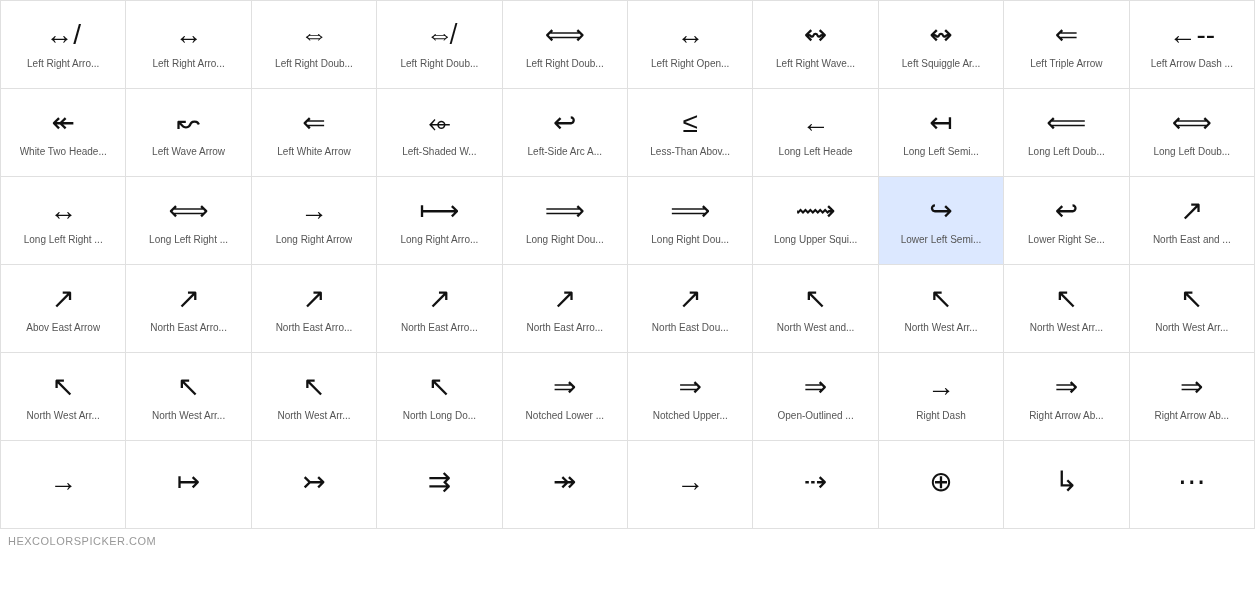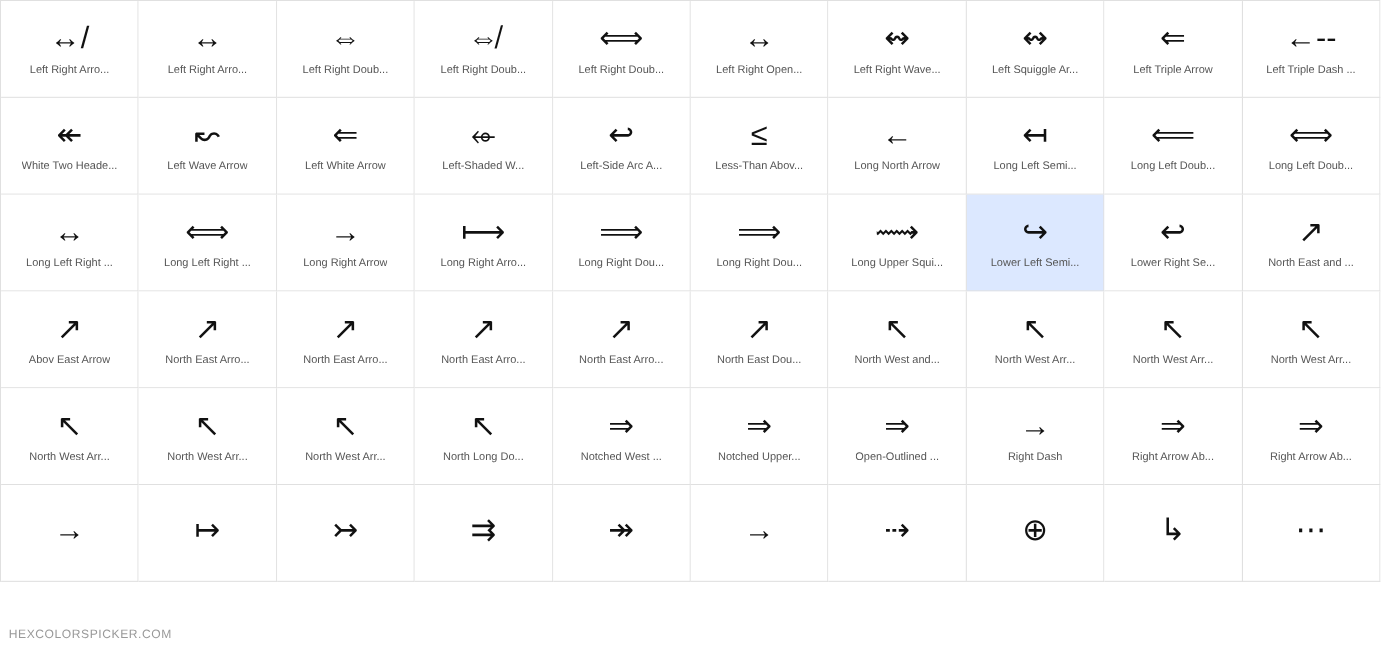--- a/index.html
+++ b/index.html
@@ -42,21 +42,20 @@
       max-width: 110px;
       overflow: hidden;
       text-overflow: ellipsis;
       white-space: nowrap;
     }
     .footer {
       padding: 6px 8px;
       font-size: 11px;
       color: #999;
       letter-spacing: 0.5px;
-      margin-top: 36px;
     }
   </style>
 </head>
 <body>
 
 <div class="grid">
     <div class="cell">
       <div class="cell-symbol">↔/</div>
       <div class="cell-label">Left Right Arro...</div>
     </div>
@@ -87,21 +86,21 @@
     <div class="cell">
       <div class="cell-symbol">↭</div>
       <div class="cell-label">Left Squiggle Ar...</div>
     </div>
     <div class="cell">
       <div class="cell-symbol">⇐</div>
       <div class="cell-label">Left Triple Arrow</div>
     </div>
     <div class="cell">
       <div class="cell-symbol">←--</div>
-      <div class="cell-label">Left Triple Dash ...</div>
+      <div class="cell-label">Left Arrow Dash ...</div>
     </div>
     <div class="cell">
       <div class="cell-symbol">↞</div>
       <div class="cell-label">White Two Heade...</div>
     </div>
     <div class="cell">
       <div class="cell-symbol">↜</div>
       <div class="cell-label">Left Wave Arrow</div>
     </div>
     <div class="cell">
@@ -115,21 +114,21 @@
     <div class="cell">
       <div class="cell-symbol">↩</div>
       <div class="cell-label">Left-Side Arc A...</div>
     </div>
     <div class="cell">
       <div class="cell-symbol">≤</div>
       <div class="cell-label">Less-Than Abov...</div>
     </div>
     <div class="cell">
       <div class="cell-symbol">←</div>
-      <div class="cell-label">Long North Arrow</div>
+      <div class="cell-label">Long Left Heade</div>
     </div>
     <div class="cell">
       <div class="cell-symbol">↤</div>
       <div class="cell-label">Long Left Semi...</div>
     </div>
     <div class="cell">
       <div class="cell-symbol">⟸</div>
       <div class="cell-label">Long Left Doub...</div>
     </div>
     <div class="cell">
@@ -227,21 +226,21 @@
     <div class="cell">
       <div class="cell-symbol">↖</div>
       <div class="cell-label">North West Arr...</div>
     </div>
     <div class="cell">
       <div class="cell-symbol">↖</div>
       <div class="cell-label">North Long Do...</div>
     </div>
     <div class="cell">
       <div class="cell-symbol">⇒</div>
-      <div class="cell-label">Notched West ...</div>
+      <div class="cell-label">Notched Lower ...</div>
     </div>
     <div class="cell">
       <div class="cell-symbol">⇒</div>
       <div class="cell-label">Notched Upper...</div>
     </div>
     <div class="cell">
       <div class="cell-symbol">⇒</div>
       <div class="cell-label">Open-Outlined ...</div>
     </div>
     <div class="cell">

